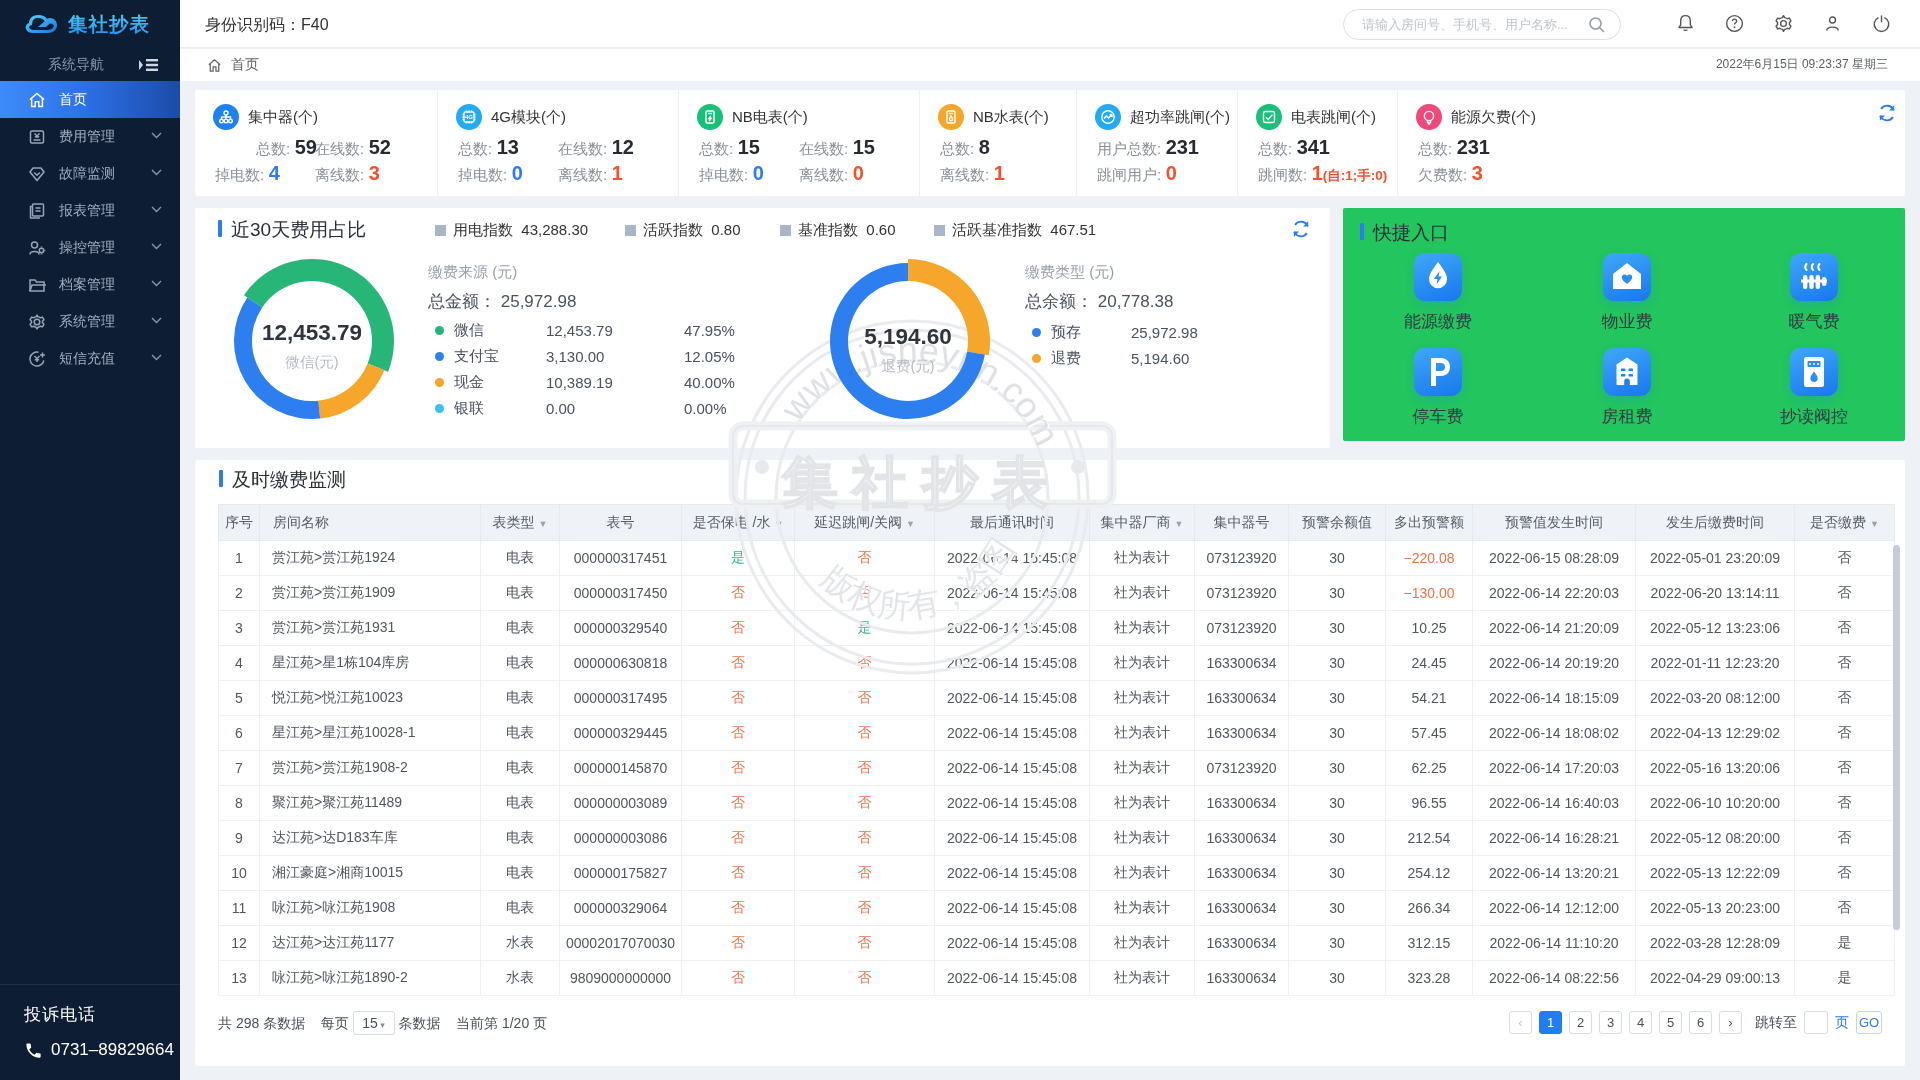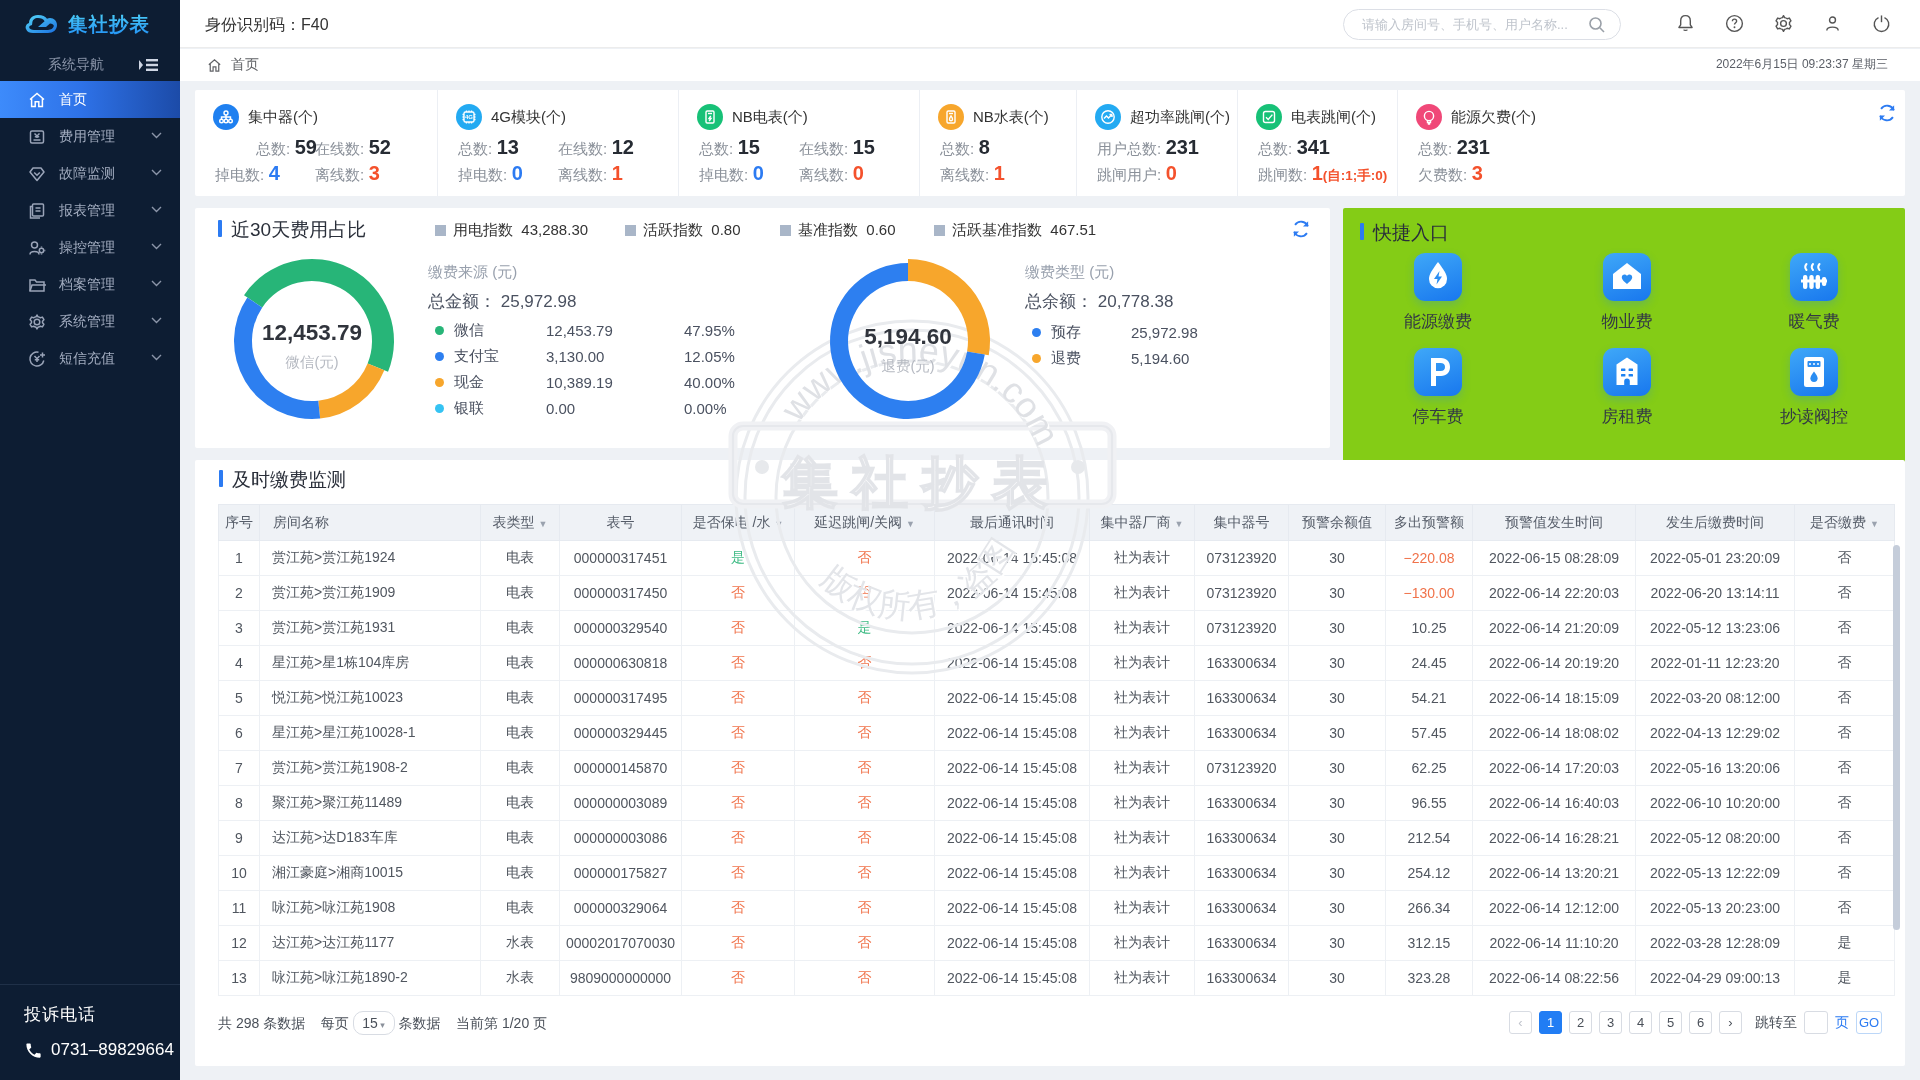--- a/index.html
+++ b/index.html
@@ -38,21 +38,21 @@
 .sec .cic{width:26px;height:26px;border-radius:50%;display:flex;align-items:center;justify-content:center;}
 .sec .ttl{font-size:15px;color:#333;}
 .sec .r1{position:absolute;top:138px;}
 .stat-lab{font-size:15px;color:#8a9099;}
 .stat-val{font-size:20px;font-weight:bold;color:#262b33;}
 .blue{color:#2c7bf2 !important;}
 .red{color:#f4512c !important;}
 .small-red{font-size:13.5px;font-weight:bold;color:#f4512c;}
 
 .chartpanel{position:absolute;left:195px;top:208px;width:1135px;height:240px;background:#fff;border-radius:2px;}
-.quickpanel{position:absolute;left:1343px;top:208px;width:562px;height:296px;background:#84cc16;border-radius:2px;}
+.quickpanel{position:absolute;left:1343px;top:208px;width:562px;height:233px;background:#22c55e;border-radius:2px;}
 .ptitle{position:absolute;font-size:19px;color:#2a2f3a;font-weight:500;}
 .ptitle:before{content:"";position:absolute;left:-13px;top:3px;width:4px;height:17px;background:#2c7bf2;border-radius:1px;}
 .leg{position:absolute;font-size:15px;color:#333;display:flex;align-items:center;gap:7px;}
 .leg .sq{width:11px;height:11px;background:#a9b6c8;}
 .donut-label{position:absolute;text-align:center;z-index:4;}
 .donut-label .v{font-size:22.5px;font-weight:600;color:#30343c;}
 .donut-label .n{font-size:14.5px;color:#b6bac2;margin-top:7px;}
 .legendblk{position:absolute;font-size:15px;}
 .lt1{color:#98a0ad;font-size:15px;}
 .lt2{color:#4a5160;font-size:17px;margin-top:8px;}
@@ -66,21 +66,21 @@
 table{border-collapse:collapse;table-layout:fixed;width:1676px;margin-left:23px;margin-top:44px;font-size:14px;}
 th{background:#eff2f6;color:#555c68;font-weight:normal;height:36px;border:1px solid #e6eaf0;}
 td{height:35px;text-align:center;color:#50565f;border:1px solid #edf0f4;}
 td.lft{text-align:left;padding-left:12px;}
 .g{color:#3cba83;}
 .o{color:#f0724a;}
 .tfoot{position:absolute;left:23px;bottom:27px;width:1664px;height:28px;font-size:14px;color:#4a5059;}
 .pag{position:absolute;right:0;top:0;display:flex;gap:7px;align-items:center;}
 .pbtn{width:23px;height:23px;border:1px solid #d8dce3;border-radius:3px;background:#fff;color:#4a5059;display:flex;align-items:center;justify-content:center;font-size:13px;}
 .pbtn.on{background:#217df4;border-color:#217df4;color:#fff;}
-.fsel{display:inline-block;width:42px;height:24px;border:1px solid #d8dce3;border-radius:10px;text-align:center;line-height:22px;}
+.fsel{display:inline-block;width:42px;height:24px;border:1px solid #d8dce3;border-radius:3px;text-align:center;line-height:22px;}
 </style>
 </head>
 <body>
 
 <div class="sidebar">
   <div class="logo">
     <svg width="36" height="26" viewBox="0 0 36 26">
       <defs>
           <linearGradient id="lg1" x1="0" y1="0" x2="1" y2="1">
         <stop offset="0" stop-color="#55d8fa"></stop>

